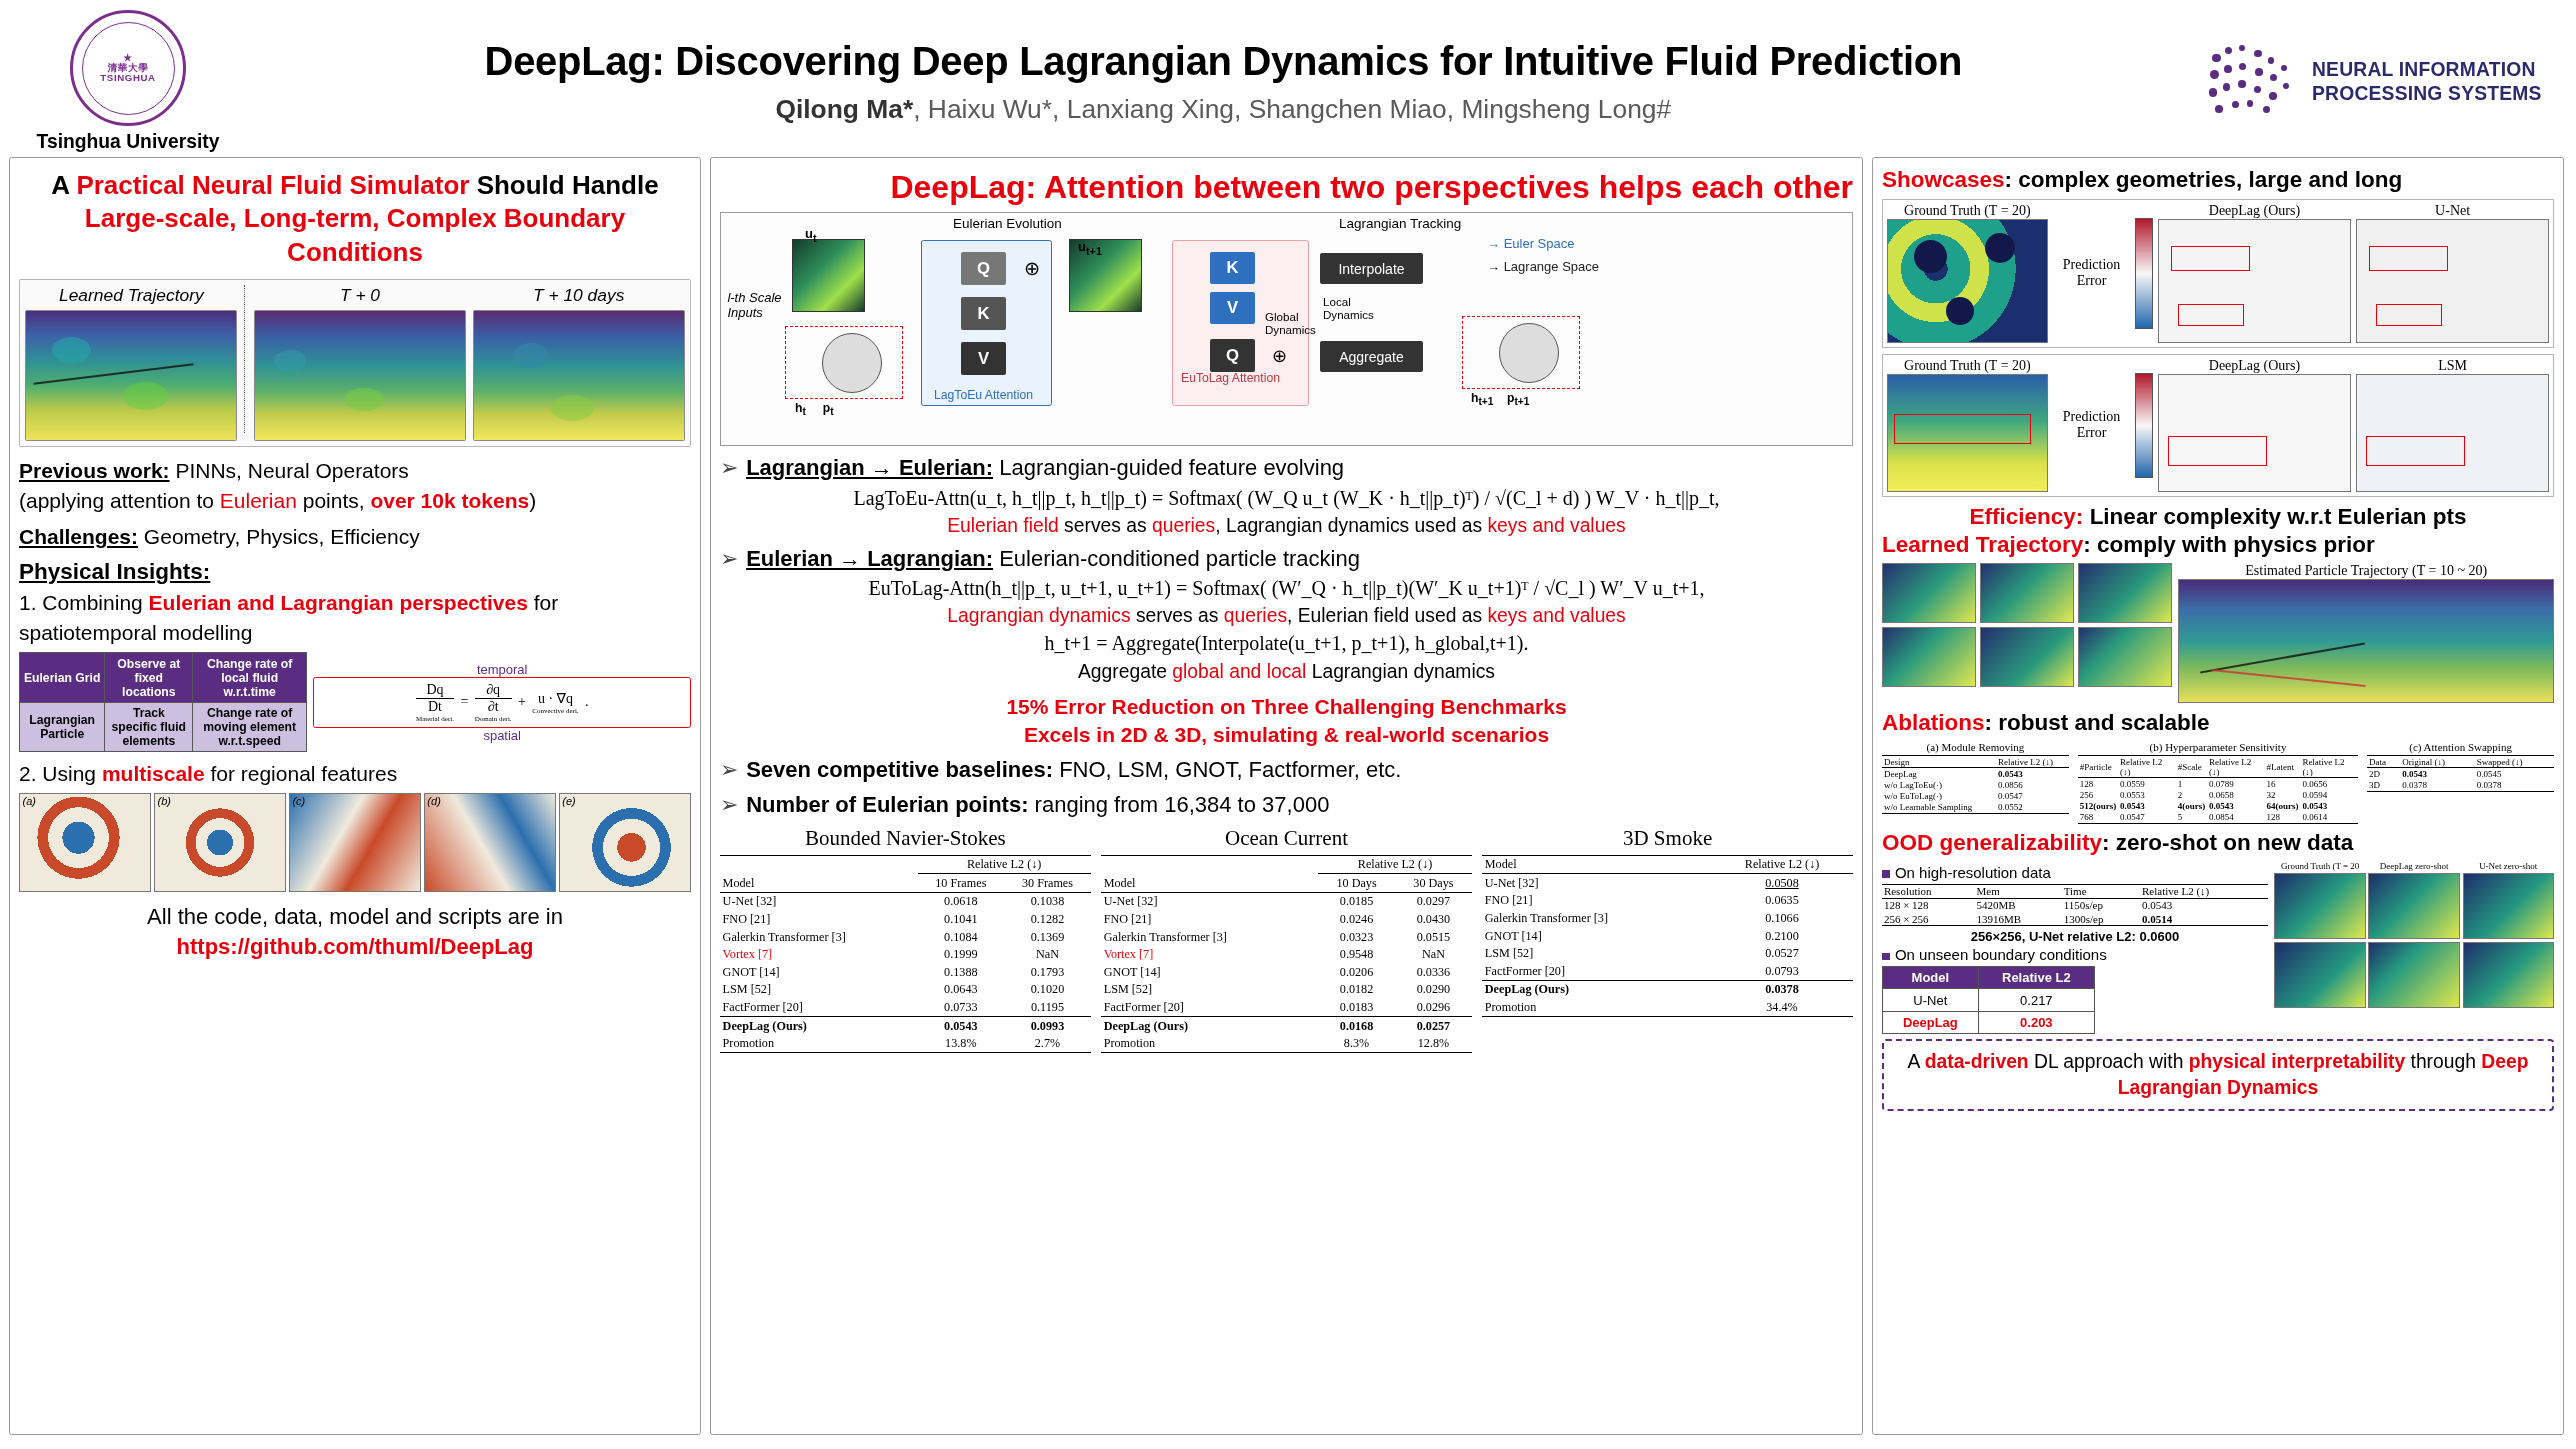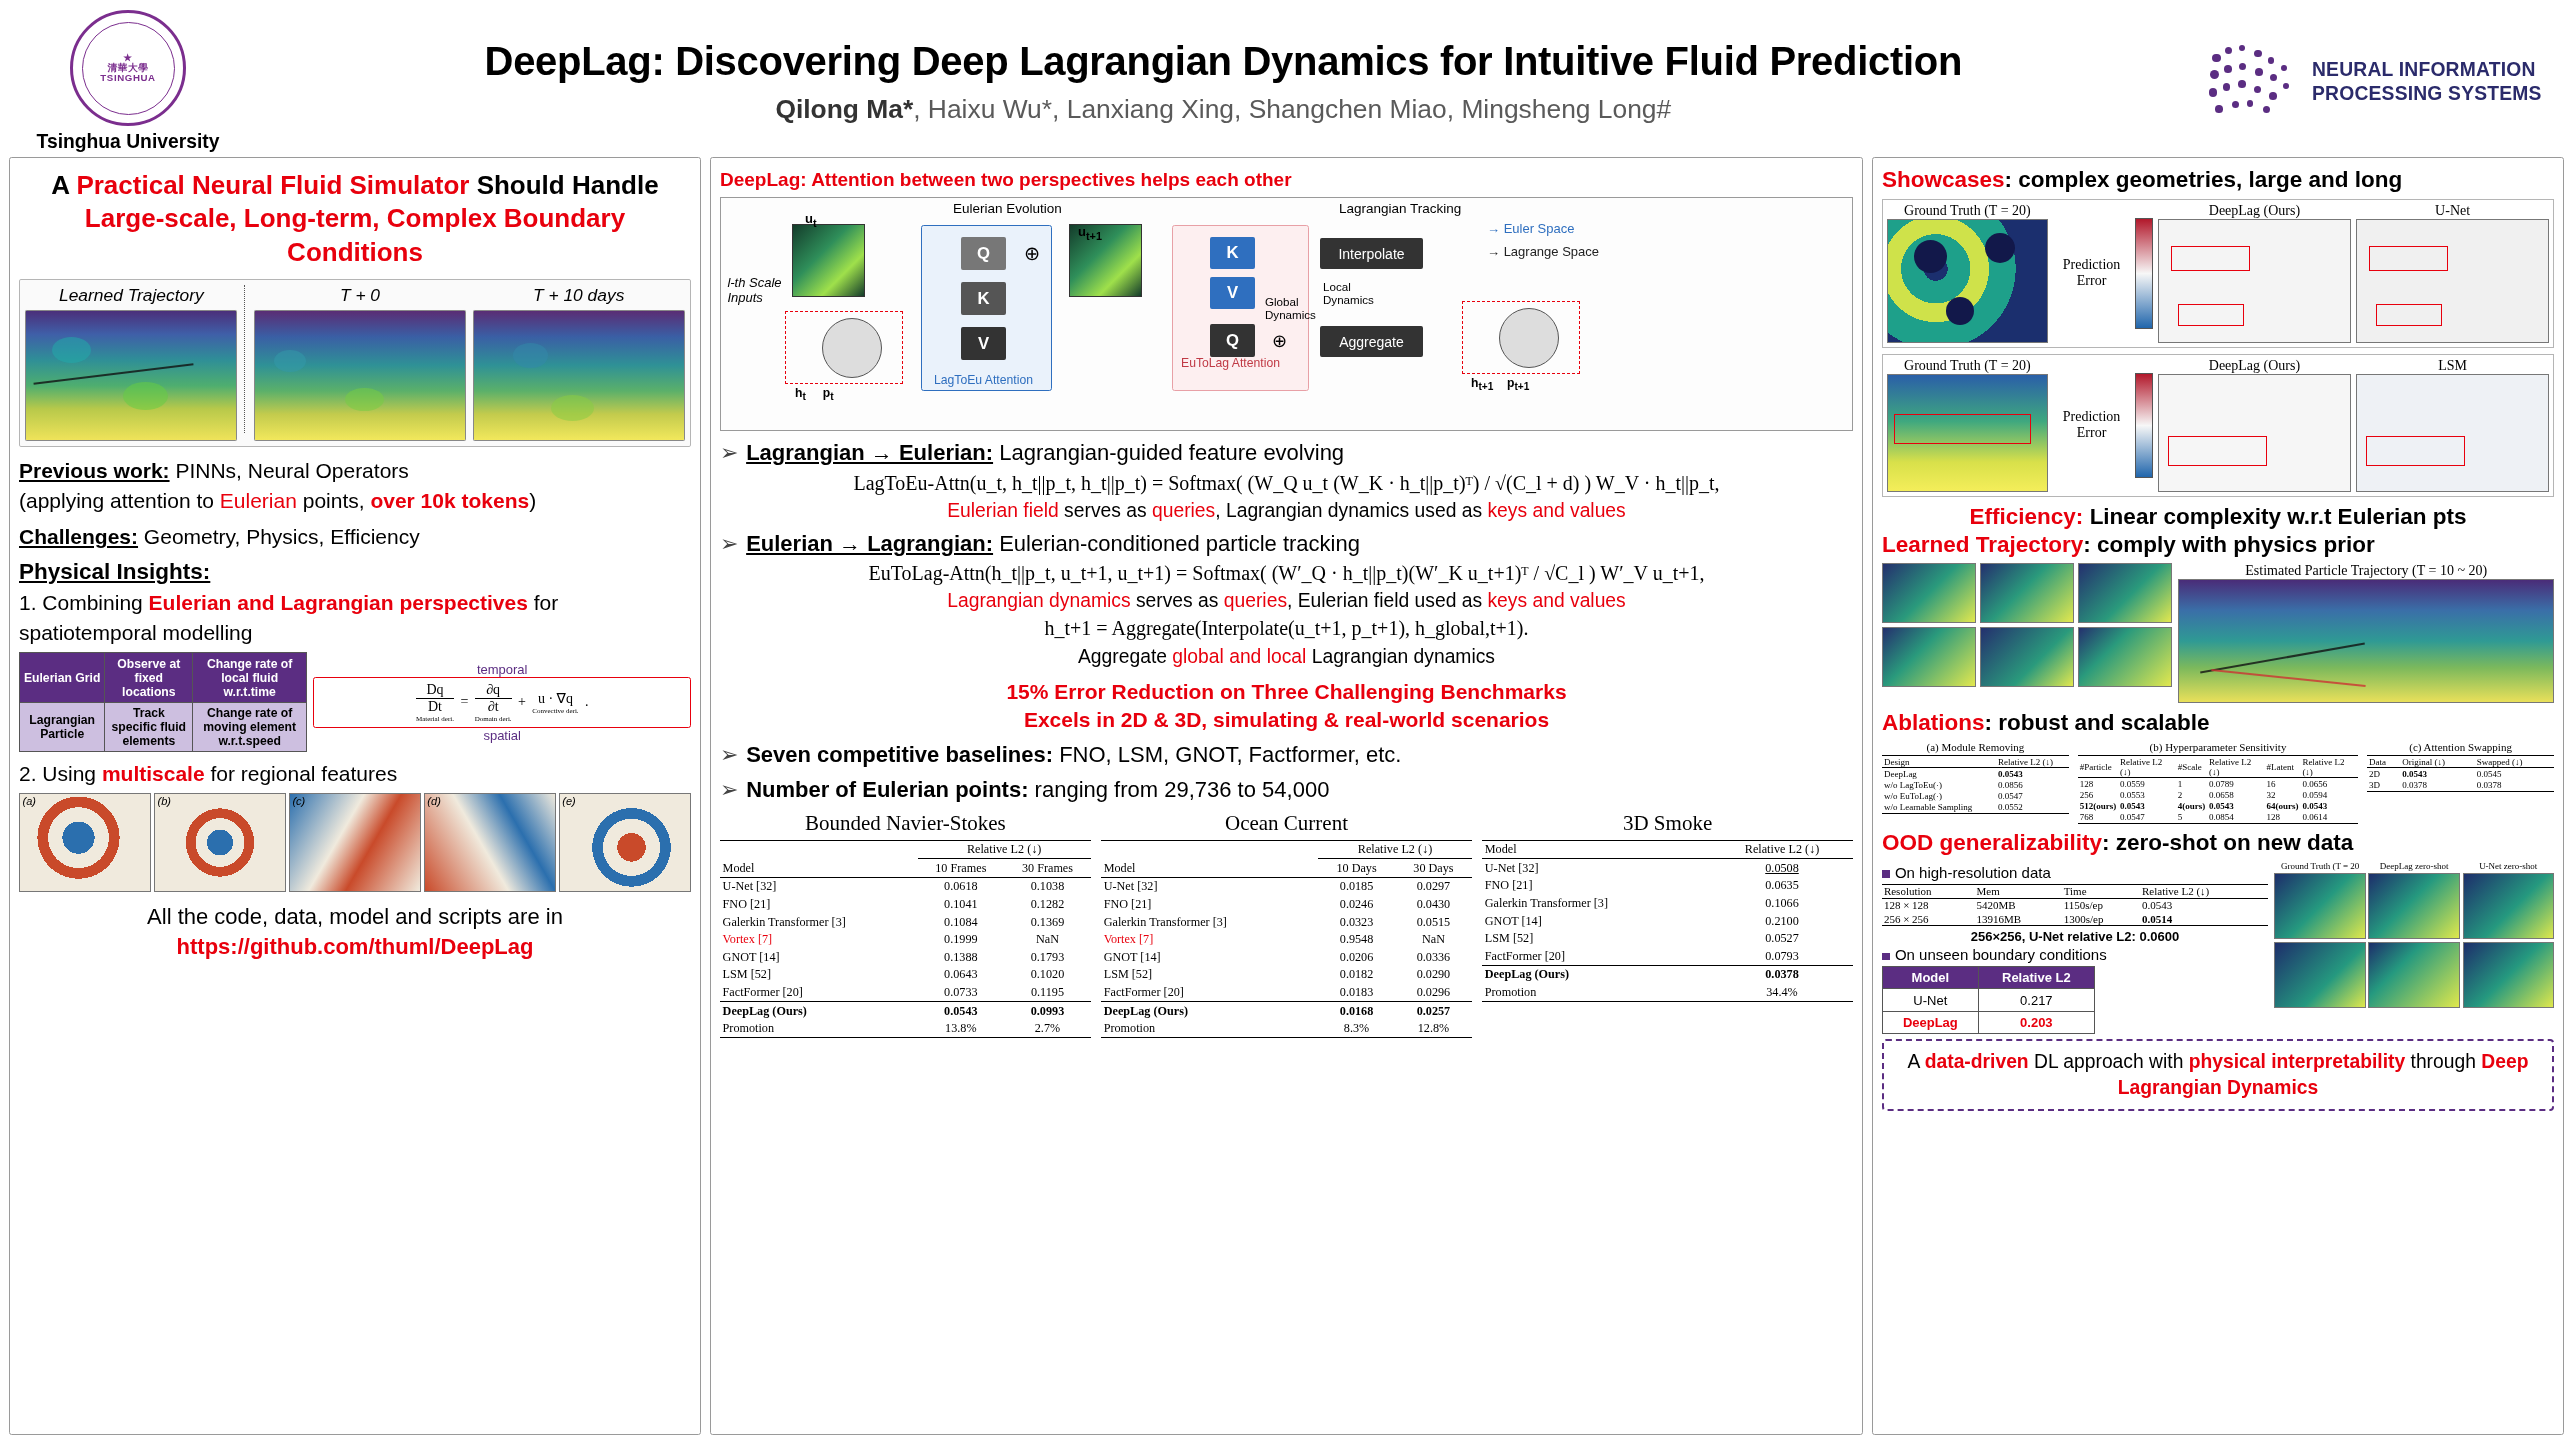--- a/index.html
+++ b/index.html
@@ -61,21 +61,21 @@
 
   .diagram-eq{border:1.3px solid #e8000d;border-radius:2.6px;padding:3.9px 6.4px;background:#fff;font-family:"Liberation Serif",serif;}
   .multiscale{display:flex;gap:2.6px;margin-top:3.9px;}
   .ms-cell{flex:1;height:97px;border:0.6px solid #777;position:relative;overflow:hidden;background:#f3efe6;}
   .ms-lab{position:absolute;top:1.3px;left:2.6px;font-size:11px;font-style:italic;}
   .arrowbar{margin-top:3.9px;height:28px;background:#dbe9f7;border:0.6px solid #7aa7d0;display:flex;align-items:center;font-size:14px;}
   .arrowbar div{flex:1;text-align:center;}
   .code-line{text-align:center;font-size:22px;margin-top:10.3px;line-height:1.35;}
 
   
-  .c2-head{font-size:19px;font-weight:bold;color:#e8000d;text-align:left;margin:2.6px 0 6.4px;}
+  .c2-head{font-size:32px;font-weight:bold;color:#e8000d;text-align:right;margin:2.6px 0 6.4px;}
   .archbox{border:1.3px solid #9a9a9a;background:#fdfdfd;padding:5.2px;position:relative;height:222px;}
   .bullet{font-size:22px;margin:9px 0 3.9px;display:flex;gap:7.7px;align-items:flex-start;}
   .bullet .arrow{color:#444;}
   .eq{font-family:"Liberation Serif",serif;font-size:20px;text-align:center;margin:5.2px 0;}
   .capline{font-size:19.3px;text-align:center;margin:3.9px 0 1.3px;}
   .bigred{font-size:21px;font-weight:bold;color:#e8000d;text-align:center;line-height:1.32;margin:10.3px 0 6.4px;}
   .benchrow{display:flex;gap:10.3px;margin-top:7.7px;}
   .bench{flex:1;}
   .bench h4{font-family:"Liberation Serif",serif;font-size:21px;text-align:center;margin:0 0 3.9px;font-weight:normal;}
   table.res{width:100%;border-collapse:collapse;font-family:"Liberation Serif",serif;font-size:12.2px;}
@@ -342,21 +342,21 @@
         <span>15% Error Reduction on Three Challenging Benchmarks</span><br>
         <span>Excels in 2D &amp; 3D, simulating &amp; real-world scenarios</span>
       </div>
 
       <div class="bullet">
         <span class="arrow">➢</span>
         <span><b>Seven competitive baselines:</b><span> FNO, LSM, GNOT, Factformer, etc.</span></span>
       </div>
       <div class="bullet">
         <span class="arrow">➢</span>
-        <span><b>Number of Eulerian points:</b><span> ranging from 29,736 to 54,000</span></span>
+        <span><b>Number of Eulerian points:</b><span> ranging from 16,384 to 37,000</span></span>
       </div>
 
       <div class="benchrow">
 
         <div class="bench">
           <h4>Bounded Navier-Stokes</h4>
           <table class="res">
             <tbody>
                 <tr class="rule-top rule-thin">
               <td class="lft" rowspan="2" style="vertical-align:bottom;">Model</td>

